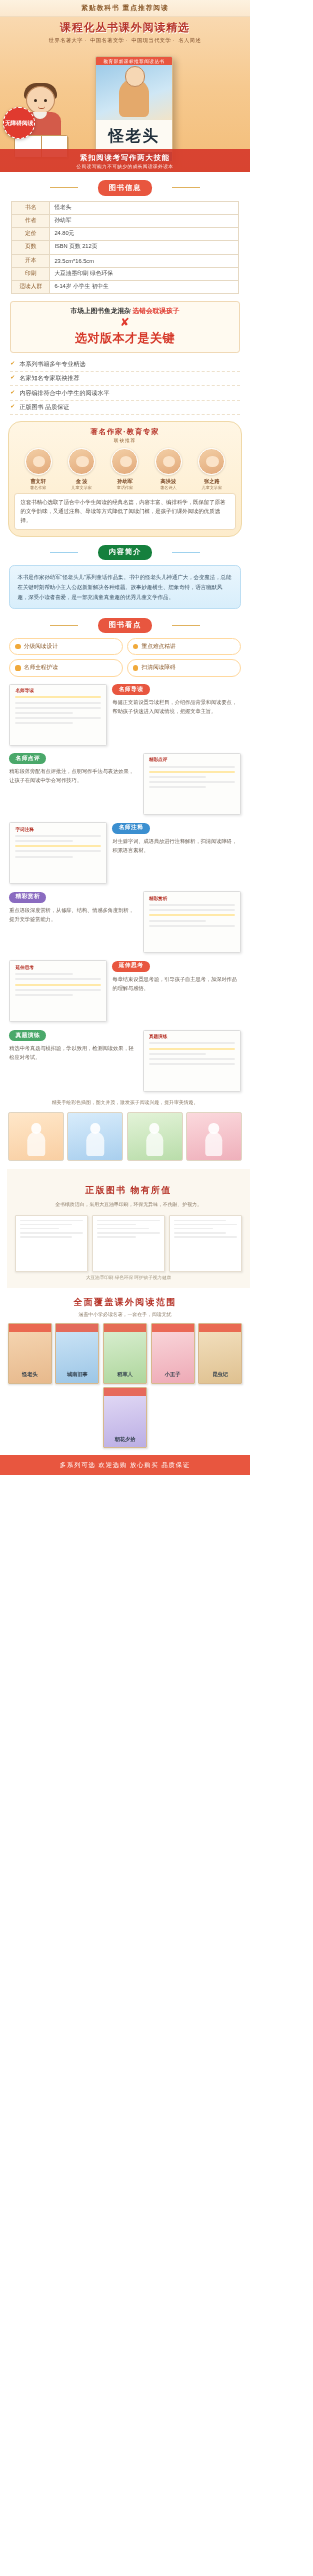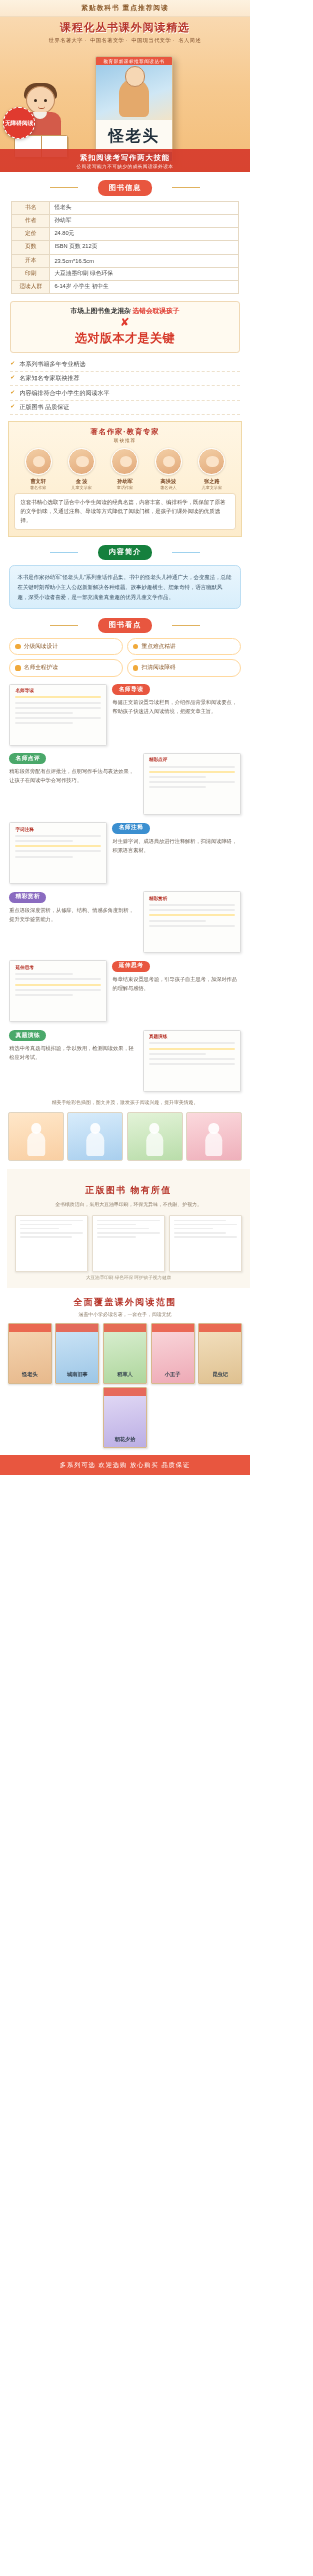--- a/index.html
+++ b/index.html
@@ -147,21 +147,21 @@
     list-style: none; font-size: 6px; color: #4a4a4a;
     padding: 2.1px 0 2.1px 9.3px; position: relative; border-bottom: 0.5px dashed #eee2cd;
   }
   .bullets li:before {
     content: "✔"; position: absolute; left: 0; top: 2.1px; color: #e0a030; font-size: 5.7px;
   }
 
   
   .experts {
     margin: 6.2px 8.2px; background: linear-gradient(180deg,#fff6e4,#fdeccc);
-    border: 0.5px solid #f0d9a8; border-radius: 0; padding: 5.2px;
+    border: 0.5px solid #f0d9a8; border-radius: 13px; padding: 5.2px;
   }
   .experts .eh { text-align:center; font-size: 7.2px; color:#b6352a; font-weight: bold; letter-spacing: 1px;}
   .experts .eh small { display:block; font-size: 4.6px; color:#8a5a2b; font-weight: normal; margin-top: 1px;}
   .avatars { display:flex; justify-content: space-around; margin: 5.2px 2.1px 3.1px; }
   .avatar-item { text-align:center; width: 43px; }
   .avatar {
     width: 27px; height: 27px; border-radius: 50%; margin: 0 auto 2.1px;
     background: linear-gradient(160deg,#f3cfa6,#e2a97a); border: 1px solid #fff;
     box-shadow: 0 0.5px 2.1px rgba(0,0,0,.18); position: relative;
   }

